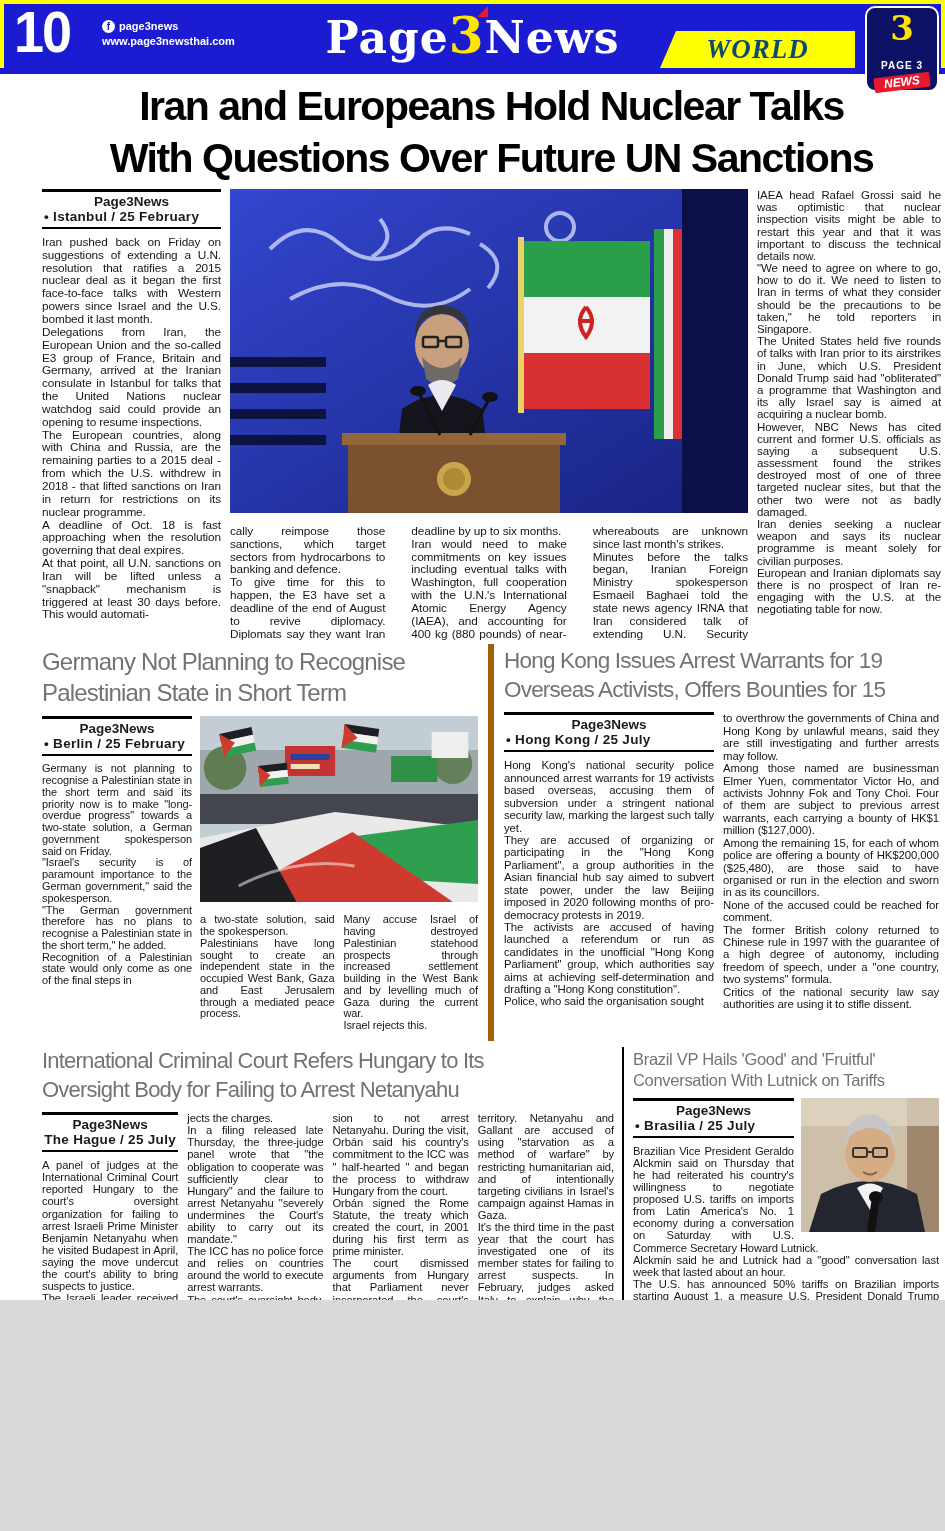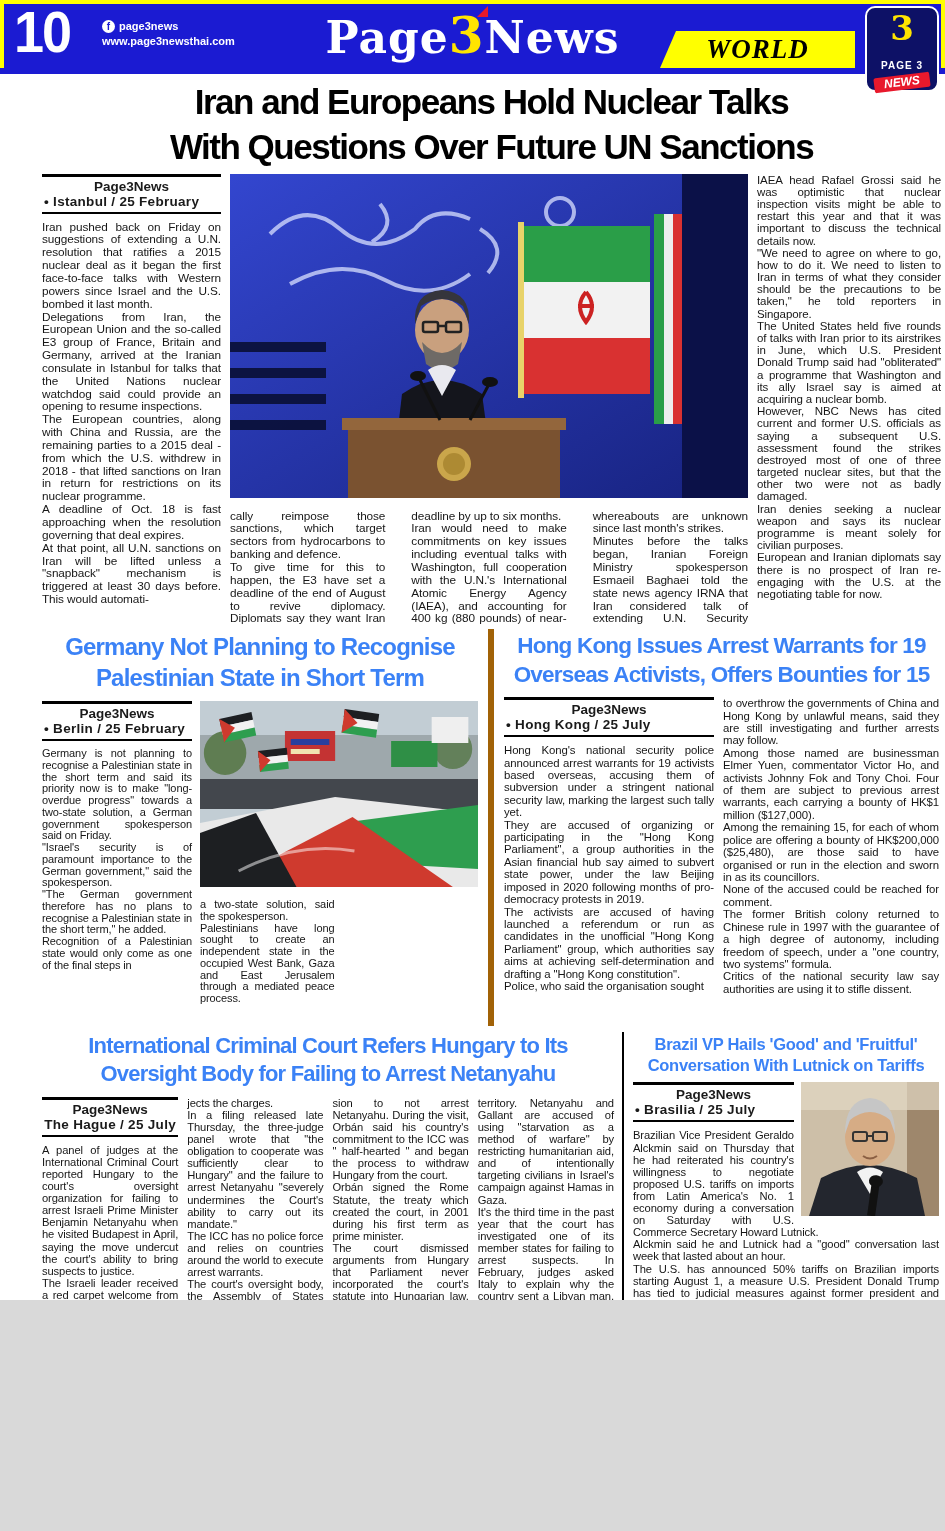--- a/index.html
+++ b/index.html
@@ -15,36 +15,36 @@
   .contact{position:absolute;left:98px;top:15px;color:#fff;font-size:11px;font-weight:bold;line-height:15px;}
   .fb-icon{display:inline-block;width:13px;height:13px;background:#fff;color:#1b1bd2;border-radius:50%;
            text-align:center;font-size:10px;line-height:13px;font-weight:bold;margin-right:4px;}
   .masthead{position:absolute;left:0;right:0;top:2px;text-align:center;color:#fff;
             font-family:"DejaVu Serif",serif;font-weight:bold;font-size:44px;letter-spacing:1px;}
   .masthead .m3{color:#ffe400;font-size:50px;}
   .m-flag{position:absolute;left:calc(50% + 4px);top:0px;width:0;height:0;
           border-left:11px solid transparent;border-bottom:11px solid #e8192c;}
   .world-tag{position:absolute;right:86px;bottom:0;width:195px;height:37px;background:#ffff00;
              clip-path:polygon(16px 0,100% 0,100% 100%,0 100%);display:flex;align-items:center;justify-content:center;}
-  .world-tag span{color:#000000;font-family:"Liberation Serif",serif;font-weight:bold;font-style:italic;
+  .world-tag span{color:#0c4a6e;font-family:"Liberation Serif",serif;font-weight:bold;font-style:italic;
                   font-size:27px;letter-spacing:1px;text-align:center;}
   .logo-badge{position:absolute;right:2px;top:2px;width:70px;height:82px;background:#0d1166;border:2px solid #fff;
               border-radius:10px;text-align:center;z-index:3;}
   .lb-3{color:#ffe400;font-size:34px;font-weight:bold;line-height:34px;margin-top:3px;font-family:"DejaVu Serif",serif;}
   .lb-page{color:#fff;font-size:10px;font-weight:bold;letter-spacing:1px;margin-top:15px;}
   .lb-news{background:#e8192c;color:#fff;font-style:italic;font-weight:bold;font-size:12px;line-height:15px;
            transform:rotate(-7deg);margin:4px 7px 0;border-radius:2px;}
   .date-strip{height:23px;display:flex;align-items:center;padding-left:12px;font-weight:bold;font-size:15px;
               color:#0d1166;letter-spacing:0.6px;}
 
   
   .pre{white-space:pre-line;}
-  .headline-xl{font-weight:bold;font-size:35px;line-height:1.28;text-align:center;letter-spacing:-1.5px;
+  .headline-xl{font-weight:bold;font-size:41px;line-height:1.28;text-align:center;letter-spacing:-1.5px;
                margin:2px 0 4px;color:#000;}
-  .headline-l{font-weight:bold;text-align:center;letter-spacing:-0.8px;color:#3b82f6;margin:2px 0 8px;line-height:1.3;}
+  .headline-l{font-weight:normal;text-align:left;letter-spacing:-0.8px;color:#737373;margin:2px 0 8px;line-height:1.3;}
   .germany .headline-l{font-size:24px;}
   .hongkong .headline-l{font-size:22.5px;}
   .icc .headline-l{font-size:22px;margin:0 0 8px;}
   .brazil .headline-l{font-size:16.5px;letter-spacing:-0.3px;margin:2px 0 6px;}
 
   .byline{border-top:3px solid #000;border-bottom:2px solid #000;padding:2px 0 3px;margin-bottom:7px;overflow:hidden;}
   .byline .brand{font-weight:bold;font-size:13.5px;text-align:center;}
   .byline .loc{font-weight:bold;font-size:13.5px;padding-left:2px;letter-spacing:0.3px;}
   .byline .loc.center{text-align:center;padding-left:0;}
 
@@ -248,20 +248,22 @@
               </g>
               <path d="M0,186 L0,122 L140,96 L288,112 L288,186 Z" fill="#e9e9e9"></path>
               <path d="M146,122 L288,104 L288,168 L178,162 Z" fill="#2e9e4f"></path>
               <path d="M18,186 L158,116 L262,186 Z" fill="#cf3a2e"></path>
               <path d="M0,132 L58,112 L100,186 L0,186 Z" fill="#1d1f22"></path>
               <path d="M40,170 q60,-30 120,-20" stroke="#ffffff" stroke-width="3" fill="none" opacity="0.5"></path>
             </svg>
             <div class="g-two">
               <div class="body-txt pre">a two-state solution, said the spokesperson.
 Palestinians have long sought to create an independent state in the occupied West Bank, Gaza and East Jerusalem through a mediated peace process.</div>
+              <div class="body-txt pre">Many accuse Israel of having destroyed Palestinian statehood prospects through increased settlement building in the West Bank and by levelling much of Gaza during the current war.
+Israel rejects this.</div>
             </div>
           </div>
         </div>
       </div>
 
       <div class="hongkong">
         <div class="headline-l pre">Hong Kong Issues Arrest Warrants for 19
 Overseas Activists, Offers Bounties for 15</div>
         <div class="hk-body">
           <div>

